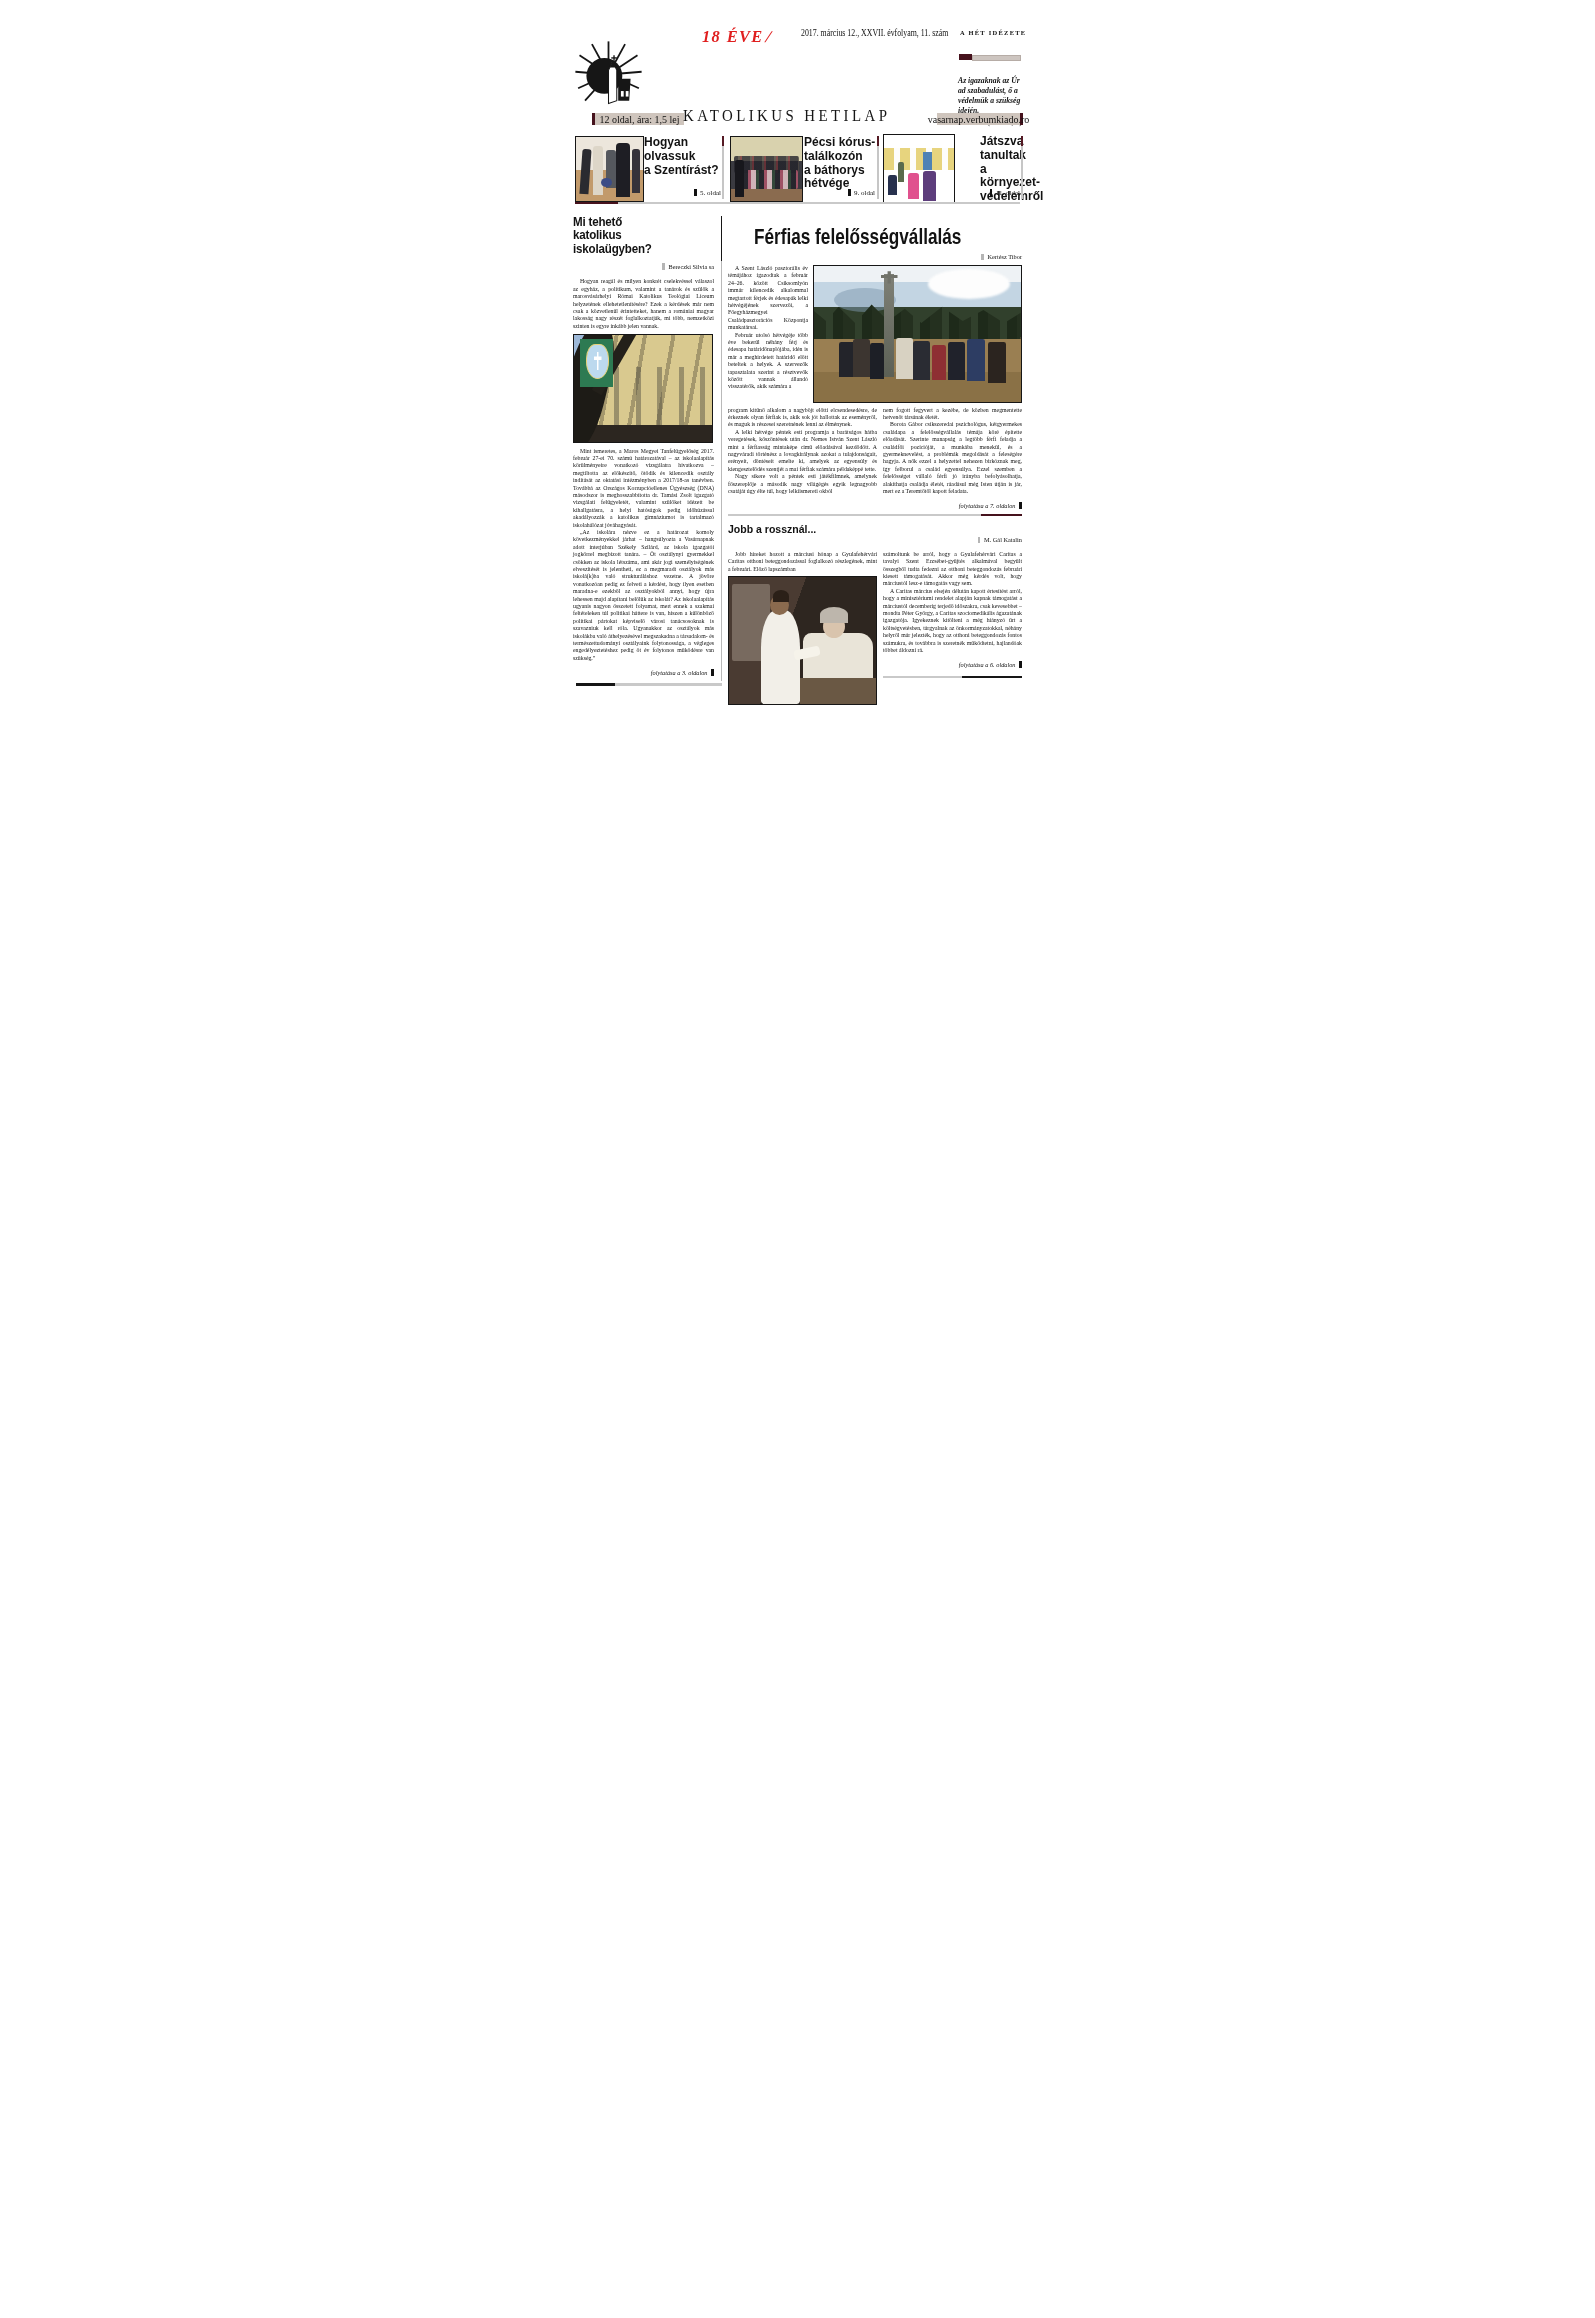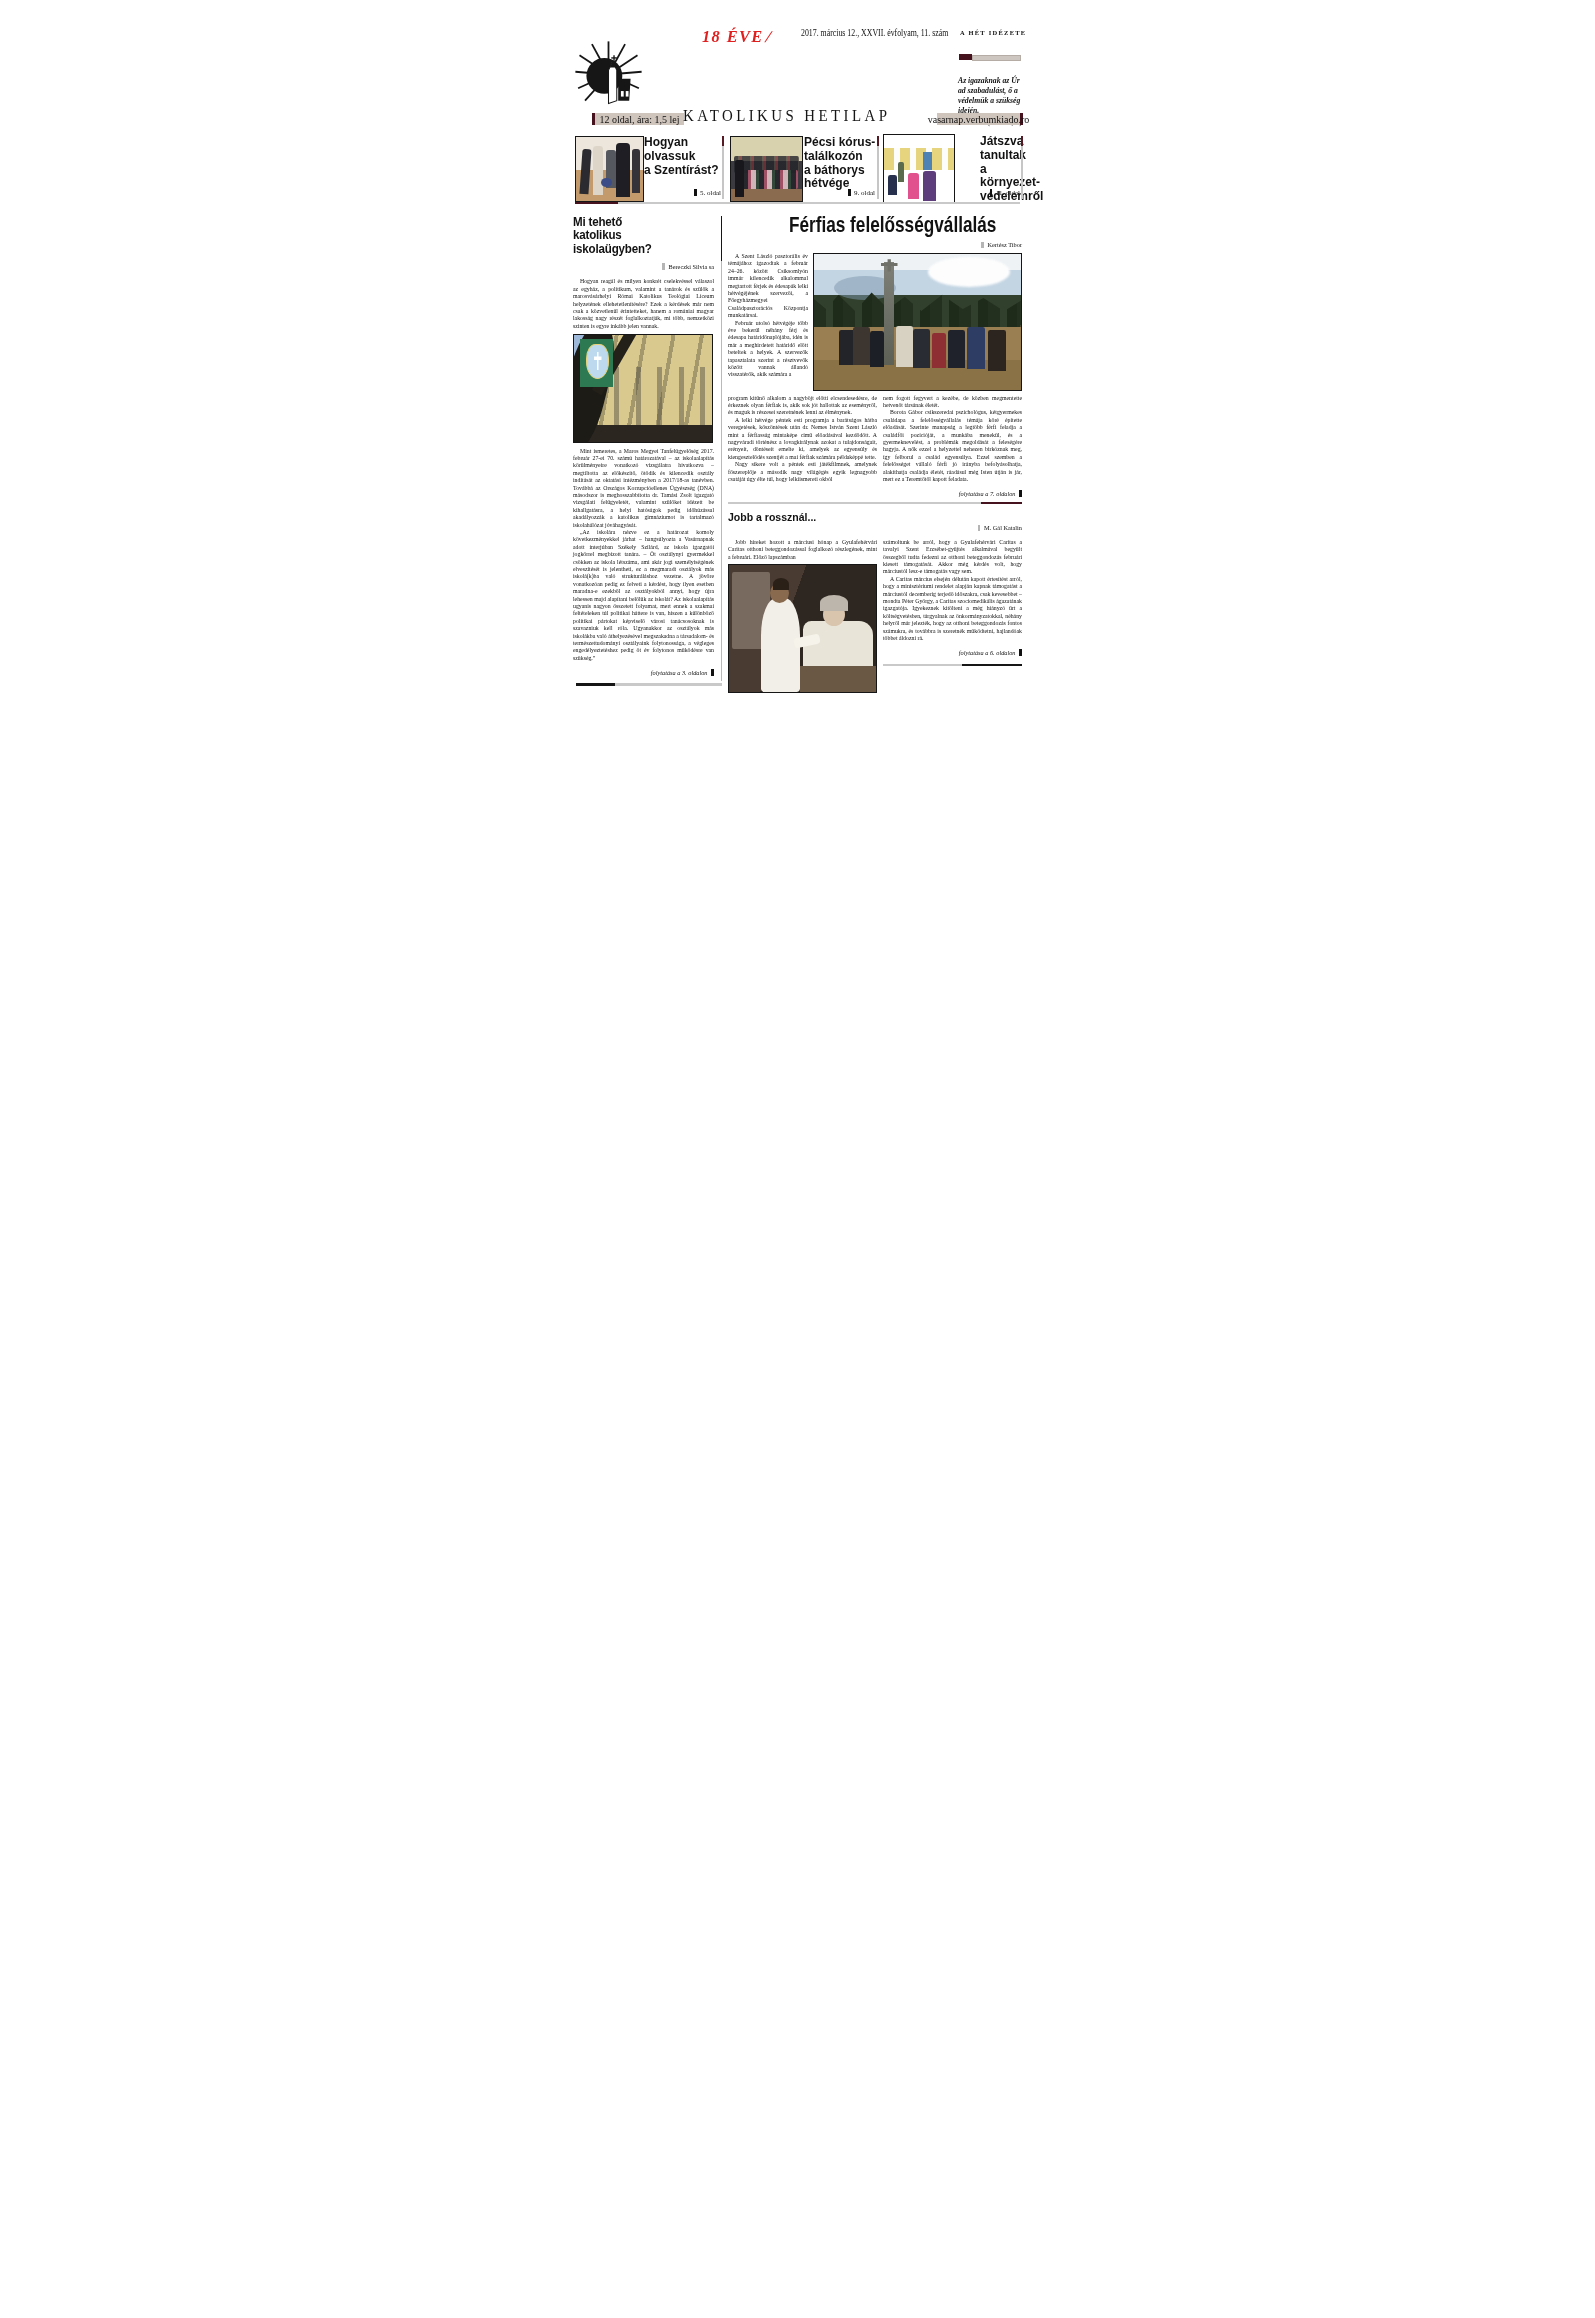--- a/index.html
+++ b/index.html
@@ -41,21 +41,21 @@
   .ltitle{font-size:12.6px;line-height:1.07;white-space:pre-line;transform:scaleX(.92);transform-origin:left top;letter-spacing:-0.2px;}
   .byline{text-align:right;font-size:6.3px;margin-top:6.5px;white-space:nowrap;}
   .bmark{display:inline-block;width:2.8px;height:6.5px;background:#b5b5b5;margin-right:3.7px;vertical-align:-0.9px;}
   p.body{margin:0;font-size:5.8px;line-height:7.4px;text-align:justify;text-indent:7px;}
   p.body.noindent{text-indent:0;}
   .cont{font-style:italic;font-size:6.3px;text-align:right;margin-top:6.5px;}
   .cont .pmark{margin:0 0 0 3.7px;width:2.8px;}
 
   .aphoto{border:0.9px solid #161616;position:relative;overflow:hidden;}
 
-  .main-title-wrap{text-align:right;}
+  .main-title-wrap{text-align:left;margin-top:12px;}
   .mtitle{display:inline-block;font-size:21.5px;line-height:1;transform:scaleX(.8);transform-origin:center top;white-space:nowrap;}
   .btitle{font-size:11.7px;transform:scaleX(.9);transform-origin:left top;white-space:nowrap;}
 
   .flexrow{display:flex;}
   .gap{justify-content:space-between;}
 
   .divider-mid{height:2.3px;background:linear-gradient(to right,#c9c9c9 0 86%,#46121d 86% 100%);margin-top:4.7px;}
   .bar-bl{position:absolute;left:28px;top:683px;width:146px;height:2.8px;background:linear-gradient(to right,#161616 0 27%,#c9c9c9 27% 100%);}
   .bar-br{height:2.8px;background:linear-gradient(to right,#c9c9c9 0 57%,#161616 57% 100%);margin-top:7.5px;}
 

